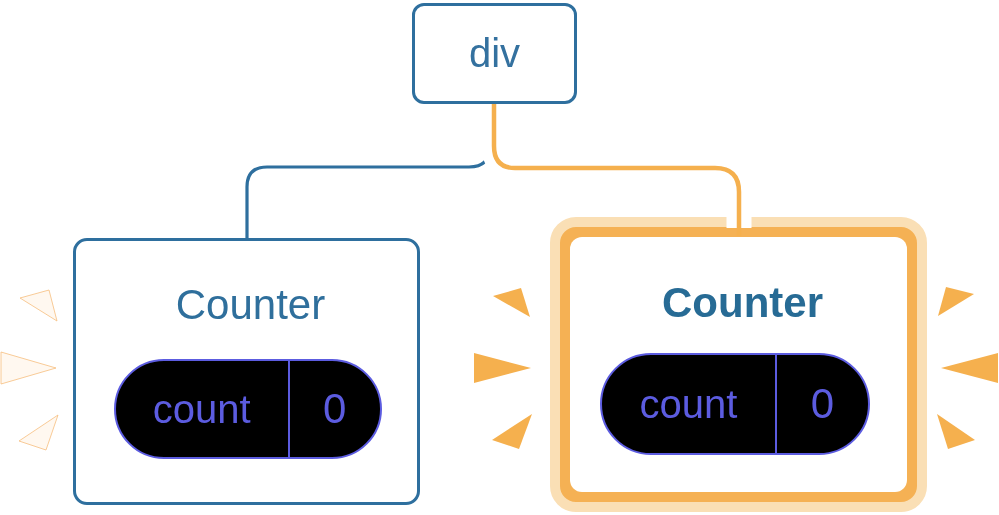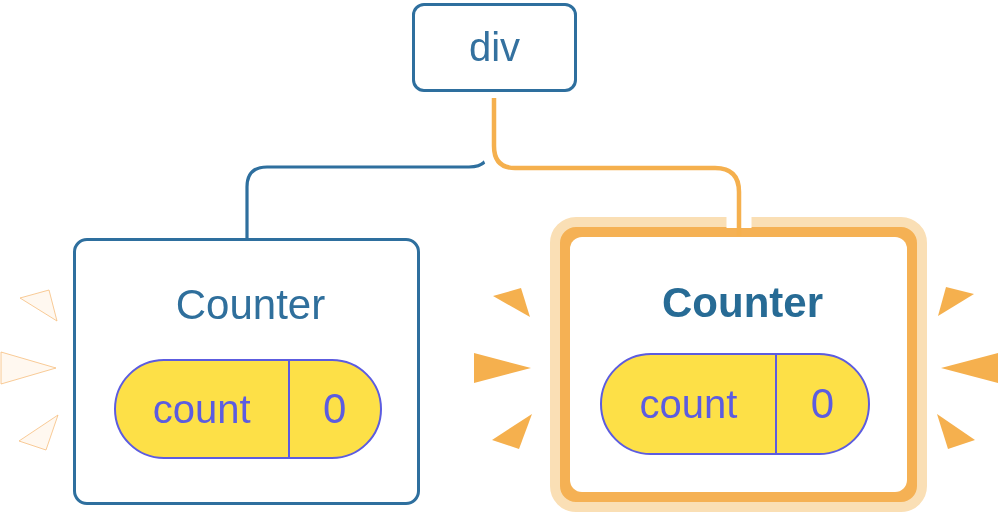--- a/index.html
+++ b/index.html
@@ -5,21 +5,21 @@
   html,body{margin:0;padding:0;background:#ffffff;}
   .stage{
     position:relative;width:999px;height:515px;overflow:hidden;
     font-family:"Liberation Sans",sans-serif;background:#ffffff;
   }
   svg.layer{position:absolute;left:0;top:0;pointer-events:none;}
   .z1{z-index:1}.z3{z-index:3}
 
   .card{position:absolute;box-sizing:border-box;background:#fff;}
   .card-div{
-    left:412px;top:3px;width:165px;height:89px;
+    left:412px;top:3px;width:165px;height:101px;
     border:3px solid #2E6F9E;border-radius:12px;
     display:flex;align-items:center;justify-content:center;
     font-size:40px;color:#34719F;z-index:4;
   }
   .card-left{
     left:73px;top:238px;width:347px;height:267px;
     border:3px solid #2E6F9E;border-radius:14px;z-index:2;
   }
   .card-right{
     left:550px;top:217px;width:377px;height:295px;
@@ -31,21 +31,21 @@
   }
   .card-title{
     position:absolute;left:8px;right:0;text-align:center;
     font-size:42px;line-height:44px;color:#2F6F9C;
   }
   .card-left .card-title{top:42px;}
   .card-right-inner .card-title{top:44px;font-weight:bold;color:#276B95;}
   .pill{
     position:absolute;box-sizing:border-box;
     border:2.5px solid #5C5CE0;border-radius:999px;
-    display:flex;align-items:stretch;color:#5C5CE0;background:#fde047;
+    display:flex;align-items:stretch;color:#5C5CE0;background:#000000;
   }
   .card-left .pill{top:118px;left:38px;width:268px;height:100px;}
   .card-right-inner .pill{top:116px;left:30px;width:270px;height:102px;}
   .pill-key{
     flex:0 0 65%;display:flex;align-items:center;justify-content:center;
     border-right:2px solid #5C5CE0;font-size:40px;
   }
   .pill-val{
     flex:1 1 auto;display:flex;align-items:center;justify-content:center;
     font-size:42px;

